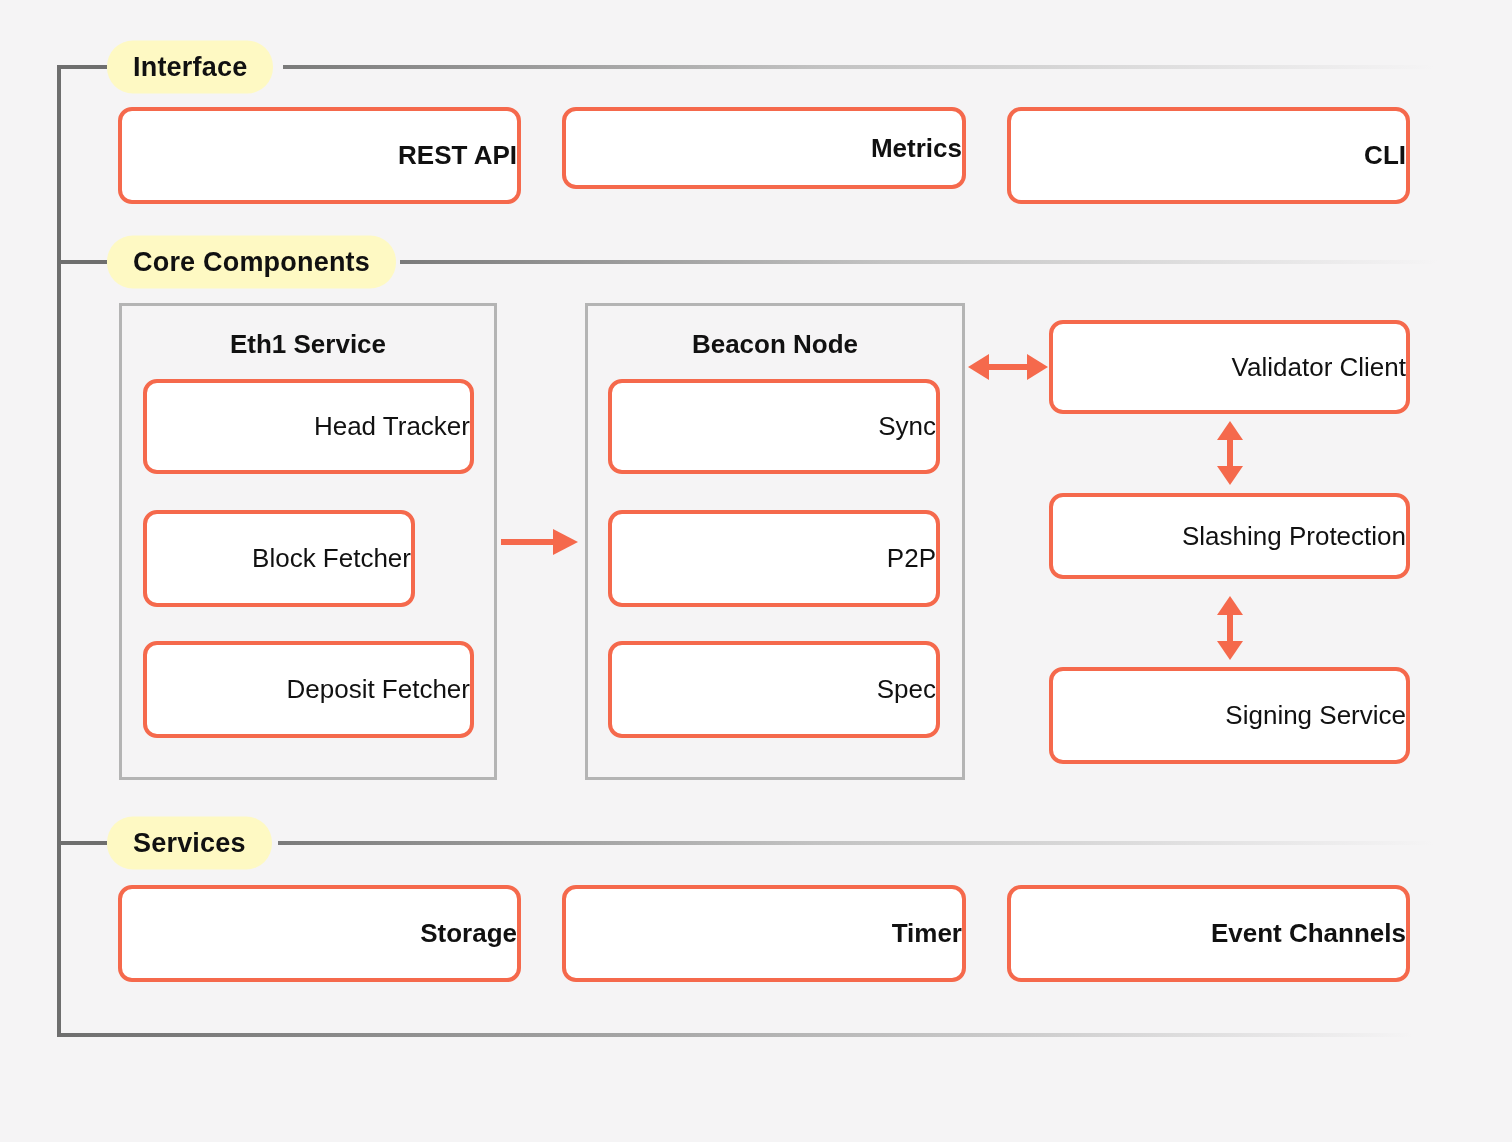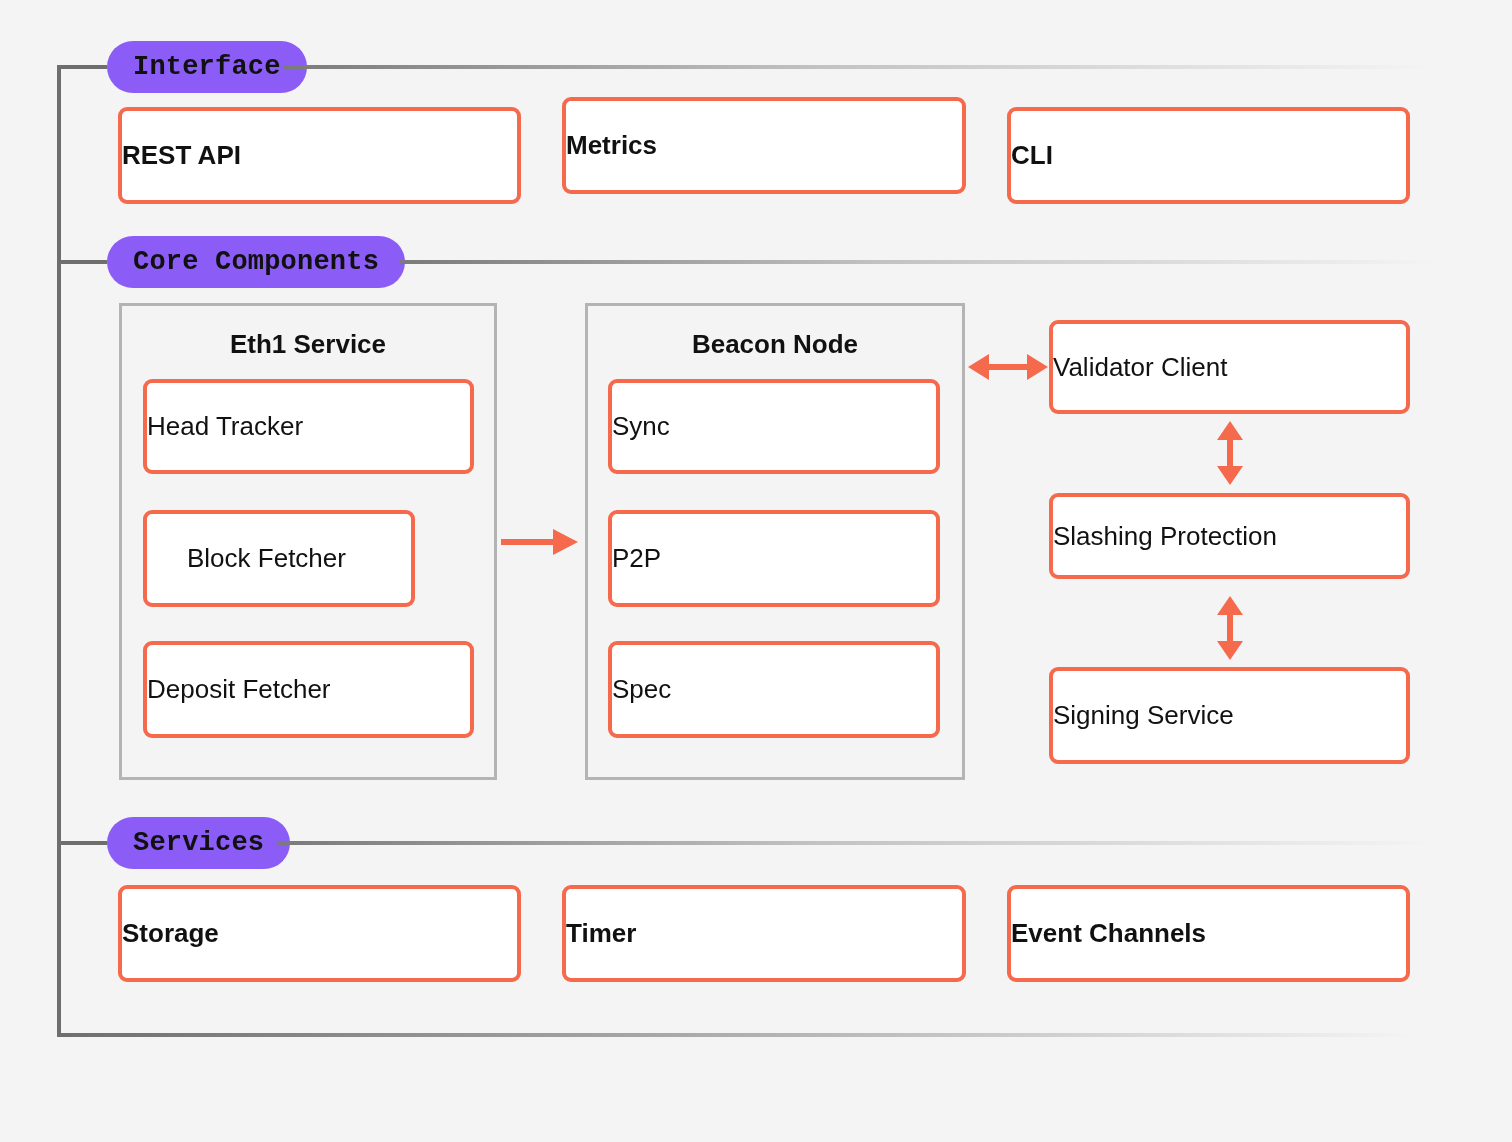--- a/index.html
+++ b/index.html
@@ -38,38 +38,37 @@
   .fadeline {
     background: linear-gradient(to right, #7A7A7A, #C2C2C2 45%, rgba(245,244,245,0) 97%);
   }
   .bottomline {
     background: linear-gradient(to right, #6E6E6E, #ABABAB 45%, rgba(245,244,245,0) 96%);
   }
   
   .section-label {
     position: absolute;
     transform: translateY(-50%);
-    background: #8b5cf6;
+    background: #fef9c3;
     border-radius: 26px;
     padding: 11px 26px;
     font-size: 27px;
     font-weight: 700;
     letter-spacing: 0.2px;
     white-space: nowrap;
-    font-family: Liberation Mono, monospace;
   }
   
   .obox {
     position: absolute;
     background: var(--box-fill);
     border: 4px solid var(--accent);
-    border-radius: 9px;
+    border-radius: 14px;
     display: flex;
     align-items: center;
-    justify-content: flex-start;
+    justify-content: flex-end;
     font-size: 26px;
     text-align: center;
   }
   .obox.bold { font-weight: 700; }
   
   .gbox {
     position: absolute;
     border: 3px solid var(--container-border);
     background: transparent;
   }
@@ -90,21 +89,21 @@
   <div class="spine"></div>
   <div class="hline bottomline" style="left:57px; top:1033px; width:1413px;"></div>
 
   <div class="hline stub" style="left:57px; top:65px; width:50px;"></div>
   <div class="section-label" style="left:107px; top:67px;">Interface</div>
   <div class="hline fadeline" style="left:283px; top:65px; width:1187px;"></div>
 
   <div class="obox bold" style="left:118px; top:107px; width:403px; height:97px;">
     <span>REST API</span>
   </div>
-  <div class="obox bold" style="left:562px; top:97px; width:404px; height:97px;">
+  <div class="obox bold" style="left:562px; top:107px; width:404px; height:82px;">
     <span>Metrics</span>
   </div>
   <div class="obox bold" style="left:1007px; top:107px; width:403px; height:97px;">
     <span>CLI</span>
   </div>
 
   <div class="hline stub" style="left:57px; top:260px; width:50px;"></div>
   <div class="section-label" style="left:107px; top:262px;">Core Components</div>
   <div class="hline fadeline" style="left:400px; top:260px; width:1070px;"></div>
 

